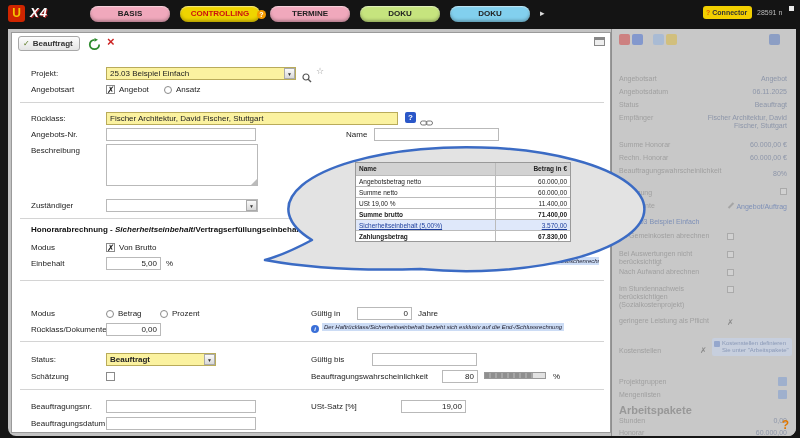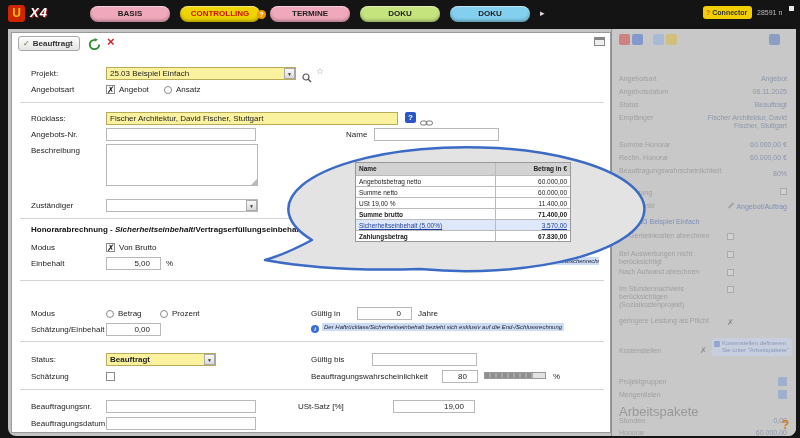--- a/index.html
+++ b/index.html
@@ -20,21 +20,21 @@
 .connector{position:absolute;left:703px;top:6px;height:13px;background:#f2cf00;border-radius:3px;font-size:7px;font-weight:bold;color:#333;line-height:13px;padding:0 5px 0 3px}
 .connector .q{color:#e06000;margin-right:2px}
 .session{position:absolute;left:757px;top:9px;color:#bbb;font-size:7px}
 .win-dot{position:absolute;left:789px;top:6px;width:5px;height:5px;background:#e8e8e8}
 
 .window{position:absolute;left:8px;top:29px;width:788px;height:407px;background:#c3c3c3;border-radius:0 0 8px 8px;overflow:hidden}
 .main-panel{position:absolute;left:3px;top:3px;width:600px;height:401px;background:#fff;border:1px solid #9a9a9a}
 
 .lbl{position:absolute;font-size:8px;color:#1c1c1c;white-space:nowrap}
 .sect{position:absolute;font-size:8px;font-weight:bold;color:#111;white-space:nowrap}
-.inp{position:absolute;height:13px;border:1px solid #b9b9b9;background:#fff;font-size:8px;color:#222;padding:0 10px;font-family:inherit;outline:none}
+.inp{position:absolute;height:13px;border:1px solid #b9b9b9;background:#fff;font-size:8px;color:#222;padding:0 3px;font-family:inherit;outline:none}
 .num{text-align:right}
 .field{position:absolute;height:13px;border:1px solid #b9ab5a;background:#fbf2a0;font-size:8px;color:#222;padding:1px 14px 0 3px;white-space:nowrap;overflow:hidden}
 .white-dd{position:absolute;height:13px;border:1px solid #b9b9b9;background:#fff}
 .dd-arrow{position:absolute;right:0;top:0;width:11px;height:11px;background:linear-gradient(#fafafa,#d8d8d8);border:1px solid #aaa;font-size:5px;color:#333;text-align:center;line-height:11px;cursor:pointer}
 .hr{position:absolute;left:8px;width:584px;border-top:1px solid #d4d4d4}
 .cb{position:absolute;width:9px;height:9px;border:1px solid #8a8a8a;background:#fff;font-size:9px;line-height:8px;text-align:center;color:#222;font-weight:bold;cursor:pointer}
 .rad{position:absolute;width:8px;height:8px;border:1px solid #8a8a8a;border-radius:50%;background:#fff;cursor:pointer}
 .info-i{position:absolute;width:8px;height:8px;border-radius:50%;background:#3a6fd8;color:#fff;font-size:6px;font-weight:bold;font-style:italic;text-align:center;line-height:8px}
 .info-txt{position:absolute;font-size:6px;font-style:italic;color:#223;background:#ccdcf5;padding:1px 2px;white-space:nowrap;overflow:hidden}
 .unit{position:absolute;font-size:8px;color:#222}
@@ -64,21 +64,21 @@
 .sb-lbl{position:absolute;left:7px;color:#7d7d7d;white-space:nowrap}
 .sb-lbl.wrapl{white-space:normal;width:78px;line-height:8px}
 .sb-val{position:absolute;right:9px;text-align:right;color:#5b6b8f;white-space:nowrap}
 .sb-val.wrap{white-space:normal;width:86px;line-height:8px}
 .sb-link{position:absolute;color:#3d5fa8;cursor:pointer;white-space:nowrap}
 .sb-opt{position:absolute;left:7px;width:100px;color:#7d7d7d;line-height:8px}
 .sb-cb{position:absolute;width:7px;height:7px;border:1px solid #909090;background:#d8d8d8;cursor:pointer}
 .sb-x{position:absolute;color:#555;font-size:8px;font-weight:bold}
 .sb-note{position:absolute;left:100px;top:309px;width:80px;background:#c5d3ee;border-radius:2px;color:#5571a8;font-size:6px;padding:2px 3px 2px 10px;line-height:7px}
 .note-ic{position:absolute;left:2px;top:3px;width:6px;height:6px;background:#6a8ad0;border-radius:1px}
-.sb-head{position:absolute;left:7px;font-weight:normal;color:#6f6f6f;font-size:13px}
+.sb-head{position:absolute;left:7px;font-weight:bold;color:#6f6f6f;font-size:11px}
 .sb-biconr{position:absolute;right:9px;width:9px;height:9px;background:#7d9bd0;border-radius:1px;cursor:pointer}
 .pencil{display:inline-block;width:2px;height:7px;background:#888;transform:rotate(45deg);margin-right:4px}
 .sb-overlay{position:absolute;inset:0;background:rgba(201,201,201,.45);pointer-events:none}
 .sb-help{position:absolute;right:7px;top:389px;color:#e07800;font-weight:bold;font-size:12px;cursor:pointer}
 em{font-style:italic}
 </style>
 </head>
 <body>
 
 <div class="screen">
@@ -163,21 +163,21 @@
       <div class="hr" style="top:247px"></div>
 
       <span class="lbl" style="left:19px;top:276px">Modus</span>
       <span class="rad" style="left:94px;top:277px"></span>
       <span class="lbl" style="left:106px;top:276px">Betrag</span>
       <span class="rad" style="left:148px;top:277px"></span>
       <span class="lbl" style="left:160px;top:276px">Prozent</span>
       <span class="lbl" style="left:299px;top:276px">Gültig in</span>
       <input class="inp num" style="left: 345px; top: 274px; width: 55px;" value="0">
       <span class="unit" style="left:406px;top:276px">Jahre</span>
-      <span class="lbl" style="left:19px;top:292px">Schätzung/Einbehalt</span>
+      <span class="lbl" style="left:19px;top:292px">Rücklass/Dokumente</span>
       <input class="inp num" style="left: 94px; top: 290px; width: 55px;" value="0,00">
       <span class="info-i" style="left:299px;top:292px">i</span>
       <span class="info-txt" style="left:310px;top:290px;max-width:272px">Der Haftrücklass/Sicherheitseinbehalt bezieht sich exklusiv auf die End-/Schlussrechnung</span>
 
       <div class="hr" style="top:308px"></div>
 
       <span class="lbl" style="left:19px;top:322px">Status:</span>
       <div class="field" style="left:94px;top:320px;width:110px;font-weight:bold"><span>Beauftragt</span><span class="dd-arrow">▼</span></div>
       <span class="lbl" style="left:299px;top:322px">Gültig bis</span>
       <input class="inp" style="left: 360px; top: 320px; width: 105px;">
@@ -188,22 +188,22 @@
       <input class="inp num" style="left: 430px; top: 337px; width: 36px;" value="80">
       <span class="slider" style="left:472px;top:339px">
           <span class="fill" style="display:block;width:80%"></span>
         </span>
       <span class="unit" style="left:541px;top:339px">%</span>
 
       <div class="hr" style="top:356px"></div>
 
       <span class="lbl" style="left:19px;top:369px">Beauftragungsnr.</span>
       <input class="inp" style="left: 94px; top: 367px; width: 150px;">
-      <span class="lbl" style="left:286px;top:369px">USt-Satz [%]</span>
-      <input class="inp num" style="left: 381px; top: 367px; width: 82px;" value="19,00">
+      <span class="lbl" style="left:299px;top:369px">USt-Satz [%]</span>
+      <input class="inp num" style="left: 389px; top: 367px; width: 65px;" value="19,00">
 
       <span class="lbl" style="left:19px;top:386px">Beauftragungsdatum</span>
       <input class="inp" style="left: 94px; top: 384px; width: 150px;">
     </div>
 
     <div class="sidebar">
       <span class="sb-icon" style="left:7px;top:5px;background:#d04545"></span>
       <span class="sb-icon" style="left:20px;top:5px;background:#4a6fd0"></span>
       <span class="sb-icon" style="left:41px;top:5px;background:#8fb0dd"></span>
       <span class="sb-icon" style="left:54px;top:5px;background:#d8b63e"></span>

